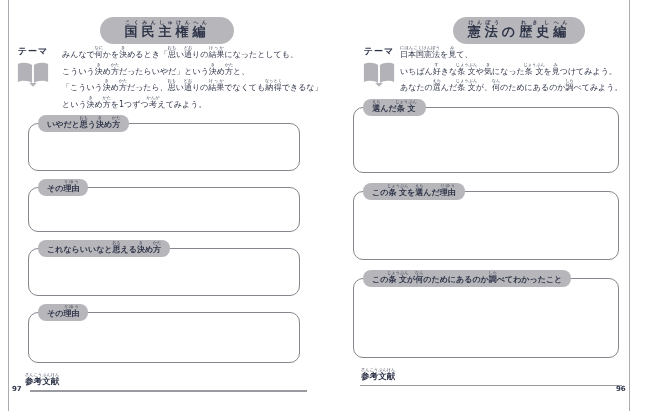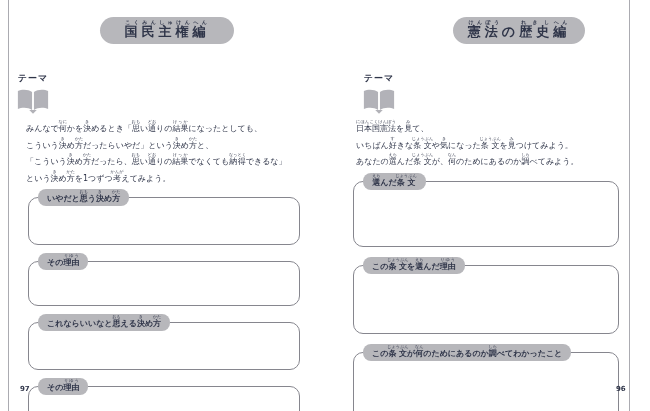--- a/index.html
+++ b/index.html
@@ -17,21 +17,21 @@
   .pill{
     background:#b7b7bb;border-radius:15px;text-align:center;
     font-weight:bold;color:#2f3549;padding:3px 0 5px;
   }
   .pill-left{width:134px;margin:17px 0 0 85px;}
   .pill-right{width:132px;margin:17px 0 0 100px;}
   .pill-title{font-size:13px;letter-spacing:4px;line-height:1.1;white-space:nowrap;}
   .pill-title rt{font-size:5px;letter-spacing:2px;font-weight:bold;}
 
   
-  .theme-row{display:flex;margin-top:28px;flex-direction:column;}
+  .theme-row{display:flex;margin-top:1px;}
   .theme-side{flex:none;width:36px;text-align:center;}
   .page-right .theme-side{margin-left:8px;}
   .theme-label{font-size:9px;font-weight:bold;letter-spacing:1px;}
   .book-icon{margin-top:3px;display:inline-block;}
   .theme-text{margin-left:11px;}
   .page-right .theme-text{margin-left:3px;}
   .tline{font-size:8px;line-height:13.5px;white-space:nowrap;}
   .tline rt, .wbox-label rt, .refs rt{font-size:4.2px;font-weight:normal;}
 
   
@@ -56,21 +56,21 @@
   .rb3{margin-top:18px;height:78px;}
 
   
   .refs{margin:9px 0 0 10px;font-size:8.5px;font-weight:bold;white-space:nowrap;}
   .page-right .refs{margin-left:8px;}
   .ref-line{height:1.5px;background:#9a9aa1;margin-top:2px;}
   .page-left .ref-line{margin-left:15px;width:277px;}
   .page-right .ref-line{margin-left:7px;width:262px;}
 
   .pnum{position:absolute;font-size:7px;font-weight:bold;color:#2f3549;}
-  #pnum-left{left:20px;top:385px;}
+  #pnum-left{left:12px;top:385px;}
   #pnum-right{left:616px;top:385px;}
 </style>
 </head>
 <body>
 
 <div class="edge-line" style="left:8px"></div>
 <div class="edge-line" style="left:629px"></div>
 
 <section class="page page-left">
   <div class="pill pill-left">

